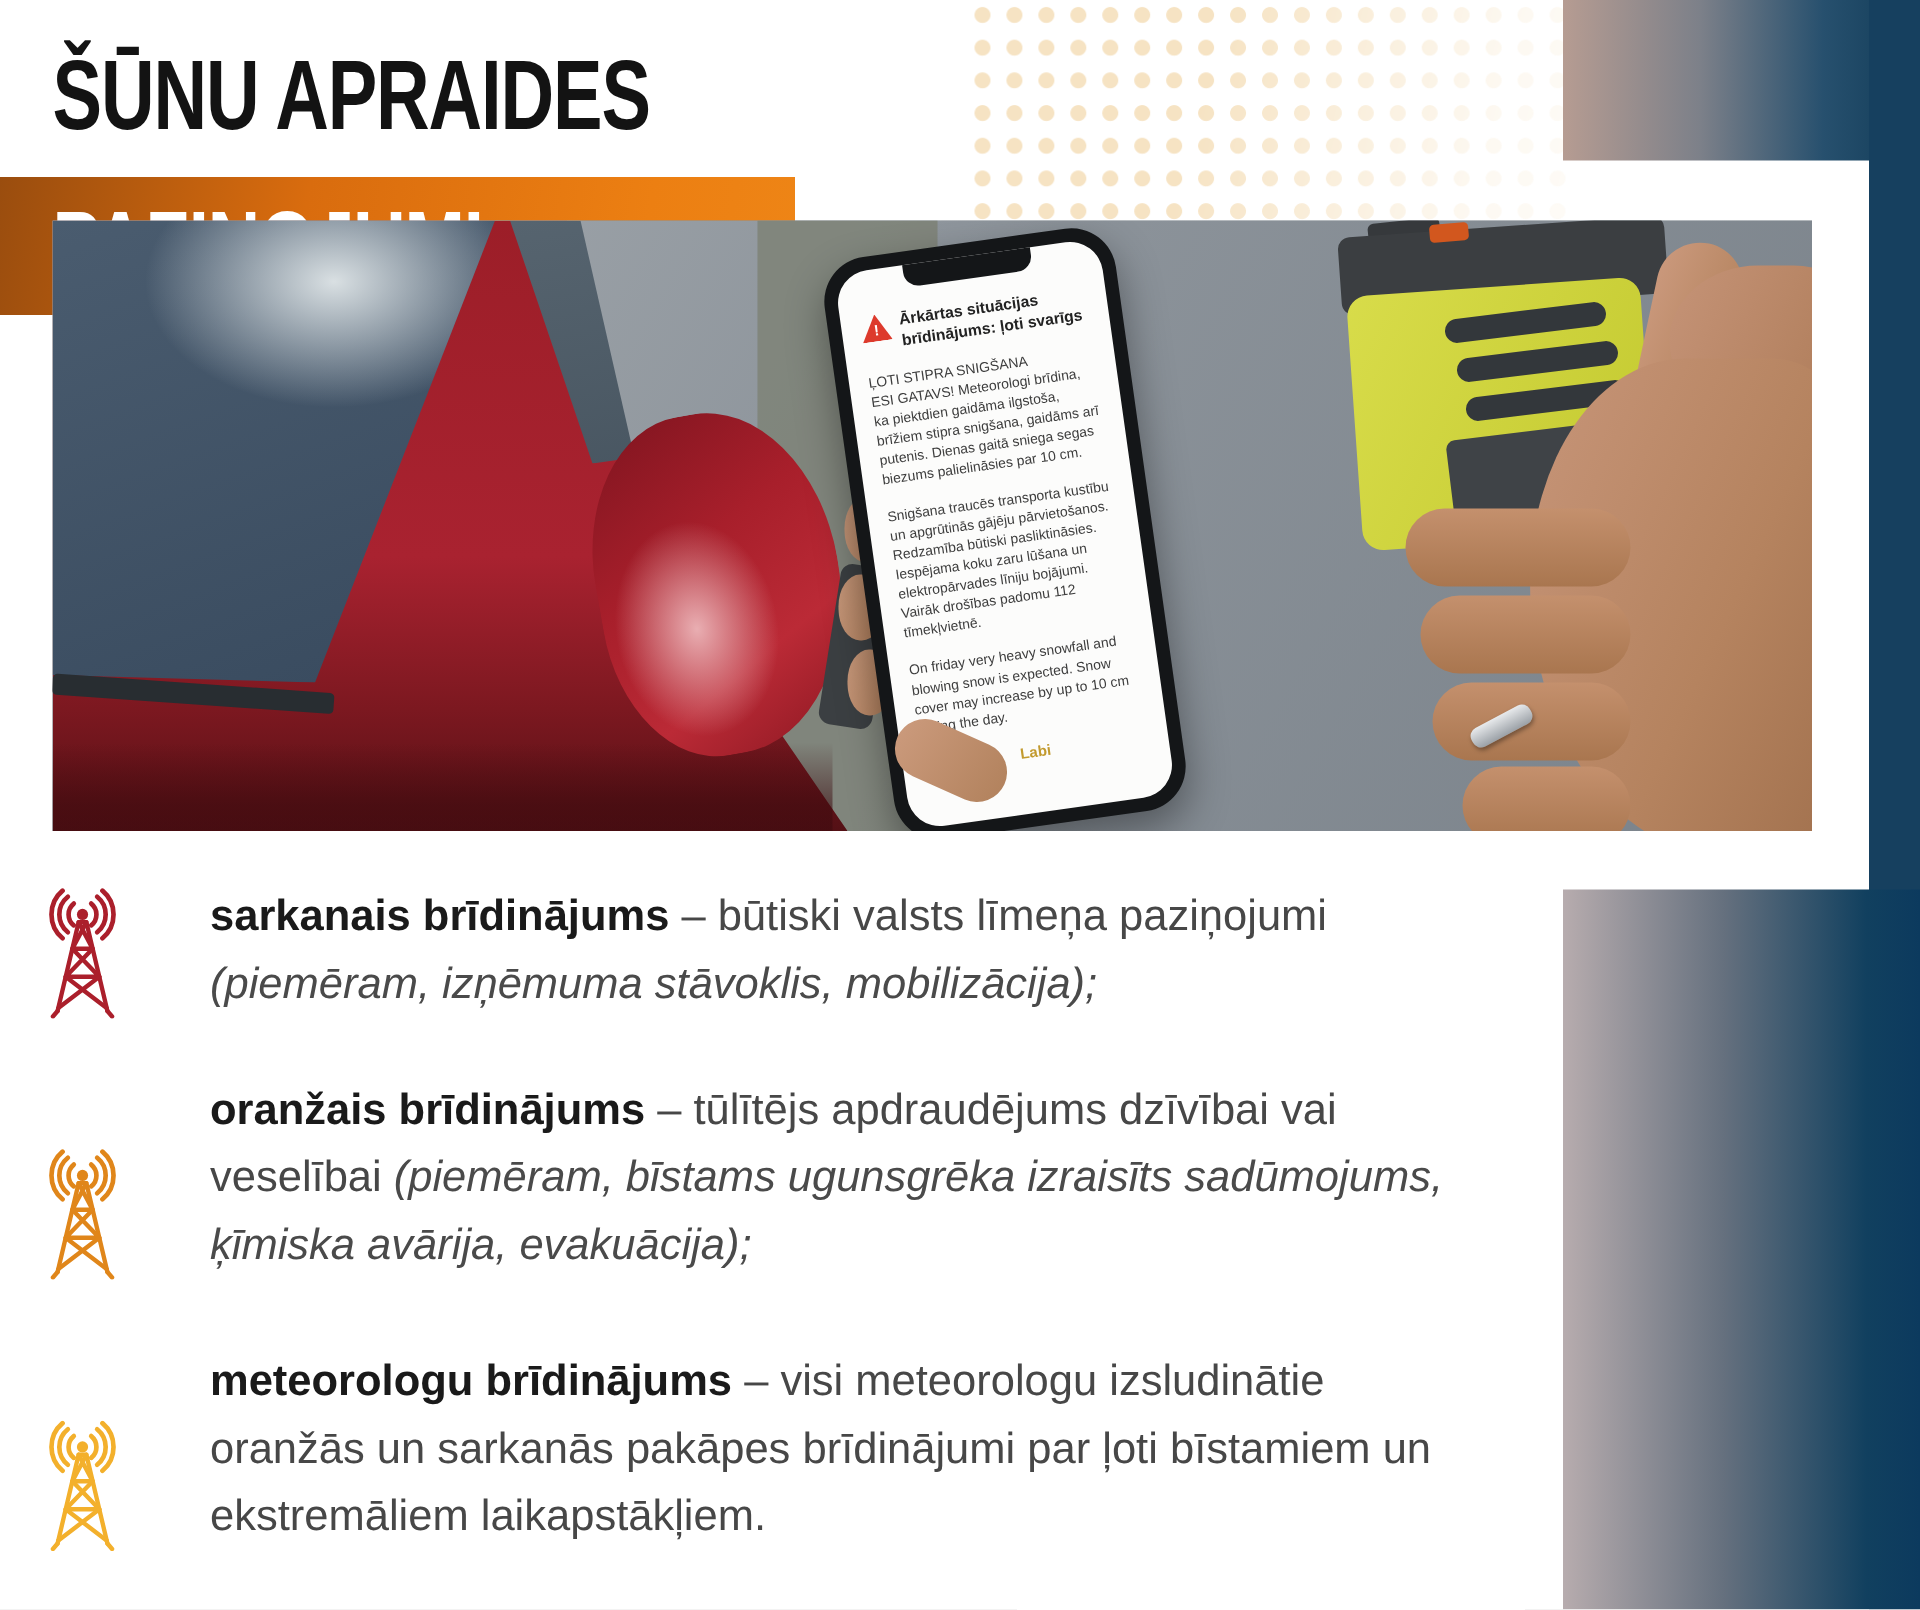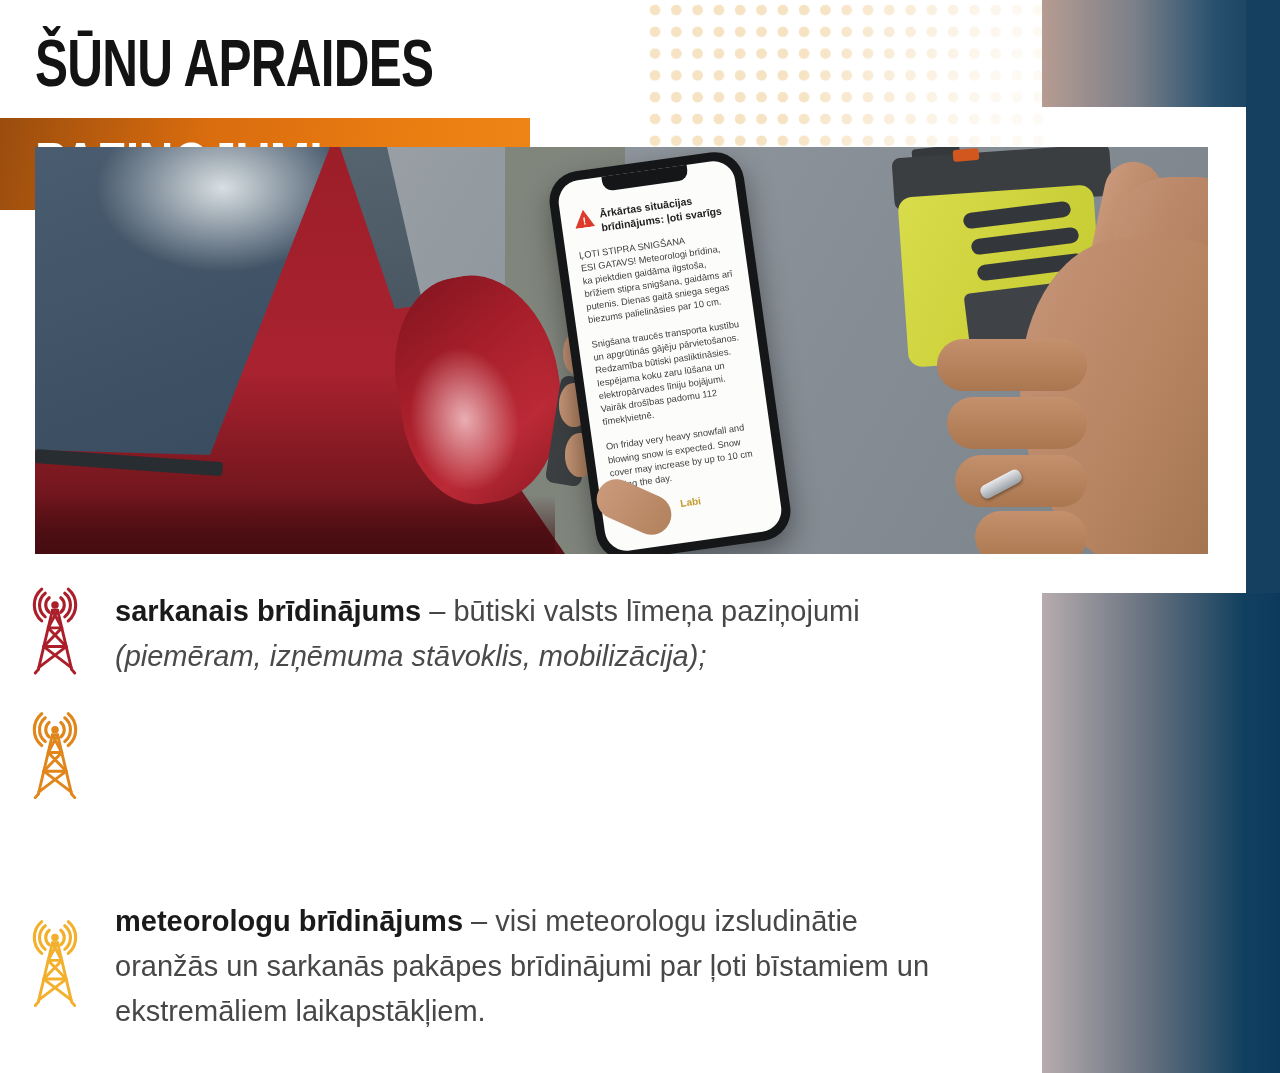--- a/index.html
+++ b/index.html
@@ -87,21 +87,21 @@
   .tri{width:20px;height:18px;flex:0 0 20px;background:#dd3a2c;clip-path:polygon(50% 0,0 100%,100% 100%);
        color:#fff;font-size:10px;font-weight:bold;text-align:center;line-height:24px;}
   .alert-head-text{font-size:10.5px;font-weight:bold;color:#222;line-height:1.3;}
   .scr-p{font-size:9.3px;color:#3d3d3d;line-height:1.4;margin:10px 0 0 0;}
   .scr-title{font-size:9.3px;color:#3d3d3d;line-height:1.4;margin-top:12px;}
   .labi{margin-top:14px;text-align:center;font-size:10px;font-weight:bold;color:#c29a2e;}
   .thumb-front{position:absolute;left:560px;top:340px;width:78px;height:40px;border-radius:24px;
        background:linear-gradient(100deg,#cb9a7c,#b2825d);transform:rotate(24deg);}
 
   
-  .item{position:absolute;left:28px;display:flex;gap:33px;}
+  .item{position:absolute;left:28px;display:flex;gap:58px;align-items:flex-end;}
   .tower{width:54px;flex:0 0 54px;}
   .item-text{font-size:29px;line-height:45px;color:#474747;padding-top:6px;}
   .item-text b{color:#1a1a1a;font-weight:bold;}
   .item-text i{color:#4a4a4a;}
   .w-red{color:#ab1f2b;}
   .w-orange{color:#e0861a;}
   .w-yellow{color:#f3b02c;}
   .item1{top:583px;} .item1 .item-text{width:870px;}
   .item2{top:712px;} .item2 .item-text{width:825px;}
   .item3{top:893px;} .item3 .item-text{width:840px;}
@@ -211,20 +211,21 @@
       </g>
       <circle cx="26" cy="14" r="3.6" fill="currentColor"></circle>
       <g stroke="currentColor" stroke-width="2.8" fill="none" stroke-linecap="round">
         <path d="M23.5,19 L10,76 M28.5,19 L42,76 M23.5,19 L28.5,19"></path>
         <path d="M23.5,19 L32.5,36 M28.5,19 L19.5,36 M19.5,36 L32.5,36"></path>
         <path d="M19.5,36 L36.8,54 M32.5,36 L15.2,54 M15.2,54 L36.8,54"></path>
         <path d="M15.2,54 L41.5,74 M36.8,54 L10.5,74"></path>
         <path d="M10,76 L7,79.5 M42,76 L45,79.5"></path>
       </g>
     </svg>
+    <div class="item-text"><b>oranžais brīdinājums</b><span> – tūlītējs apdraudējums dzīvībai vai veselībai </span><i>(piemēram, bīstams ugunsgrēka izraisīts sadūmojums, ķīmiska avārija, evakuācija);</i></div>
   </div>
 
   <div class="item item3">
     <svg class="tower w-yellow" viewBox="0 -3 52 84">
       <g stroke="currentColor" stroke-width="3" fill="none" stroke-linecap="round">
         <path d="M20.4,7 A9,9 0 0 0 20.4,21"></path>
           <path d="M16.6,2.6 A14.6,14.6 0 0 0 16.6,25.4"></path>
           <path d="M13.2,-1.3 A20,20 0 0 0 13.2,29.3"></path>
         <path d="M31.6,7 A9,9 0 0 1 31.6,21"></path>
           <path d="M35.4,2.6 A14.6,14.6 0 0 1 35.4,25.4"></path>

